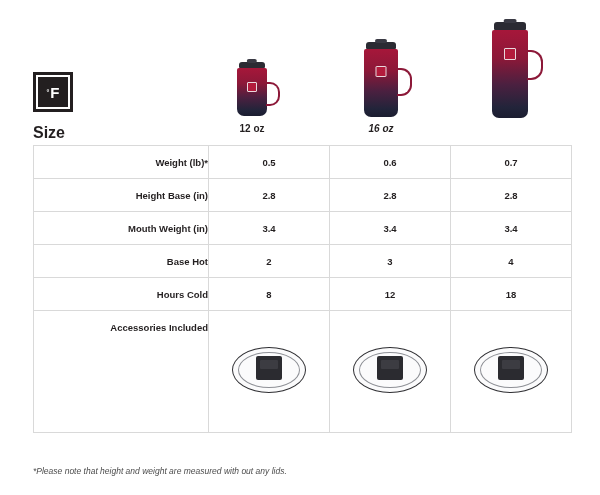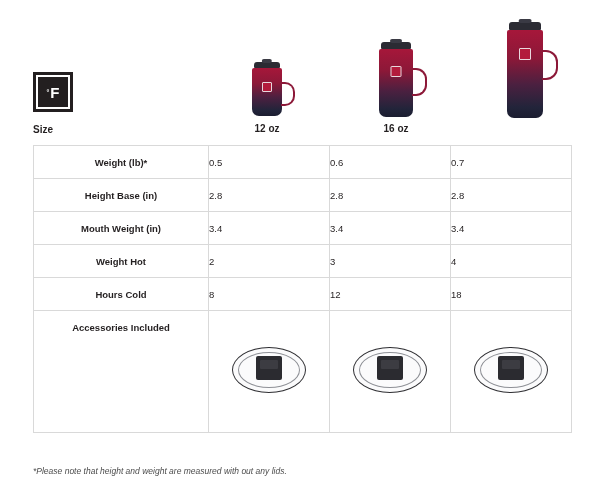--- a/index.html
+++ b/index.html
@@ -63,42 +63,42 @@
   .logo-letter sup {
     font-size: 7px;
     vertical-align: super;
     margin-right: 1px;
   }
 
   .size-label {
     position: absolute;
     left: 33px;
     top: 124px;
-    font-size: 10px;
+    font-size: 16px;
     font-weight: bold;
     color: #231f20;
   }
 
   
   .products {
     position: absolute;
-    left: 207px;
+    left: 192px;
     top: 0;
     width: 360px;
     height: 140px;
   }
   .product-cell {
     position: absolute;
     bottom: 0;
     width: 120px;
     height: 140px;
     text-align: center;
   }
   .product-cell.c0 { left: 0; }
-  .product-cell.c1 { left: 129px; }
+  .product-cell.c1 { left: 129px; font-style: italic; }
   .product-cell.c2 { left: 258px; }
 
   .mug-wrap {
     position: absolute;
     bottom: 22px;
     left: 0;
     width: 120px;
     display: flex;
     justify-content: center;
     align-items: flex-end;
@@ -171,25 +171,26 @@
     border: 1px solid #d9d9d9;
     height: 32px;
     font-size: 9.5px;
     color: #231f20;
     padding: 0;
   }
   td.rowlabel {
     width: 174px;
     padding-left: 11px;
     font-weight: bold;
+    text-align: right;
+  }
+  td.val {
+    width: 120px;
     text-align: center;
-  }
-  td.val {
-    width: 120px;
-    font-weight: normal;
+    font-weight: bold;
   }
   tr.acc td {
     height: 110px;
     vertical-align: top;
   }
   tr.acc td.rowlabel {
     padding-top: 11px;
   }
   .lid-img {
     position: relative;
@@ -321,21 +322,21 @@
         <td class="val">2.8</td>
         <td class="val">2.8</td>
       </tr>
       <tr>
         <td class="rowlabel">Mouth Weight (in)</td>
         <td class="val">3.4</td>
         <td class="val">3.4</td>
         <td class="val">3.4</td>
       </tr>
       <tr>
-        <td class="rowlabel">Weight Hot</td>
+        <td class="rowlabel">Base Hot</td>
         <td class="val">2</td>
         <td class="val">3</td>
         <td class="val">4</td>
       </tr>
       <tr>
         <td class="rowlabel">Hours Cold</td>
         <td class="val">8</td>
         <td class="val">12</td>
         <td class="val">18</td>
       </tr>

